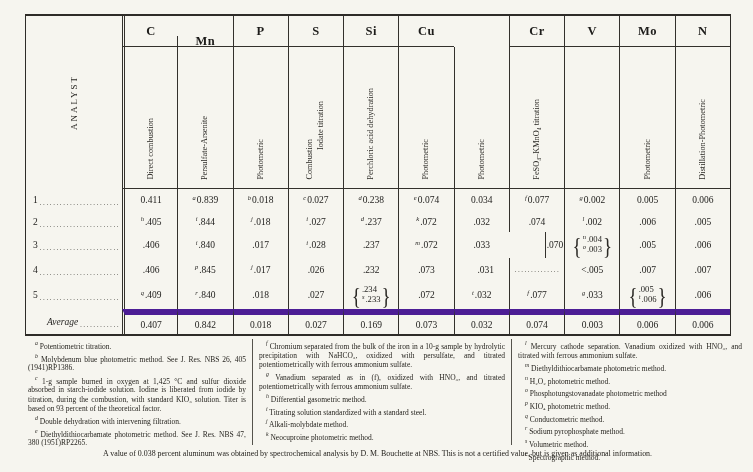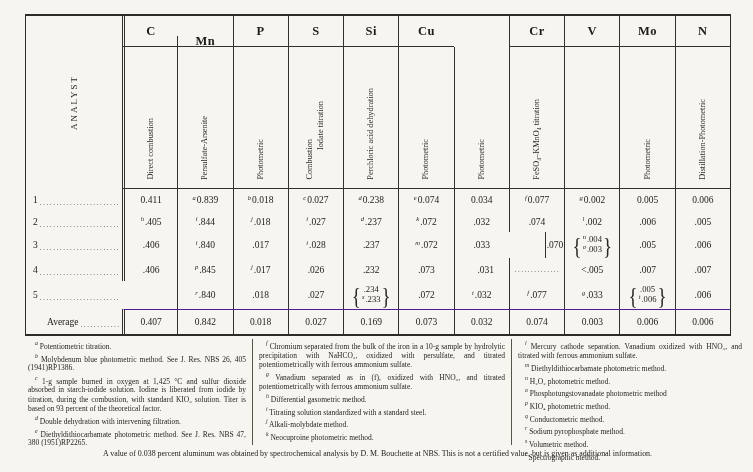--- a/index.html
+++ b/index.html
@@ -22,24 +22,24 @@
   .bL{border-left:1px solid #33312c;}
   .dbl{border-left:3px double #33312c;}
   .analyst-head{grid-column:1;grid-row:1 / span 2;}
   .vtext{writing-mode:vertical-rl;transform:rotate(180deg);white-space:nowrap;}
   .analyst-label{font-size:9px;letter-spacing:2px;color:#2a2824;}
   .sym{font-weight:bold;font-size:12.5px;border-bottom:1px solid #33312c;letter-spacing:.5px;}
   .method{align-items:flex-end;padding-bottom:8px;border-bottom:1px solid #33312c;gap:1px;}
   .method .vtext{font-size:8.3px;line-height:10px;color:#2a2824;}
   .method .ml1{margin-bottom:30px;}
   .val{font-size:9.5px;position:relative;}
-  .avg{border-top:1px solid #4c1d95;font-size:9.5px;}
+  .avg{border-top:6px solid #4c1d95;font-size:9.5px;}
   .sup{font-size:6.5px;font-style:italic;position:relative;top:-3px;margin-right:1px;}
   .stack{display:flex;flex-direction:column;justify-content:center;}
-  .sline{display:flex;align-items:center;justify-content:center;font-size:8.6px;line-height:9.6px;}
+  .sline{display:flex;align-items:center;font-size:8.6px;line-height:9.6px;}
   .brace{font-size:19px;font-weight:300;transform:scaleY(1.25);color:#2c2a26;margin:0 1px;line-height:1;}
   .dotfill{max-width:82%;overflow:hidden;white-space:nowrap;font-size:7px;letter-spacing:1.5px;color:#4a4842;}
   .rowlab{justify-content:flex-start;padding-left:7px;font-size:9.5px;}
   .rowlab .dots{flex:1;overflow:hidden;white-space:nowrap;font-size:7px;letter-spacing:1.6px;color:#45433e;transform:translateY(2.5px);margin:0 2px;}
   .avglab{padding-left:21px;}
   
   .fnwrap{
     position:absolute;left:28px;top:339px;width:714px;height:106px;
     display:flex;align-items:stretch;
   }
@@ -280,20 +280,24 @@
     <div class="cell val bL" style="grid-area: 6 / 11;">
       <span class="v">.007</span>
     </div>
     <div class="cell val bL" style="grid-area: 6 / 12;">
       <span class="v">.007</span>
     </div>
     <div class="cell rowlab" style="grid-area: 7 / 1;">
       <span class="lab">5</span>
       <span class="dots">..........................................................................................</span>
     </div>
+    <div class="cell val dbl" style="grid-area: 7 / 2;">
+      <span class="sup">q</span>
+      <span class="v">.409</span>
+    </div>
     <div class="cell val bL" style="grid-area: 7 / 3;">
       <span class="sup">r</span>
       <span class="v">.840</span>
     </div>
     <div class="cell val bL" style="grid-area: 7 / 4;">
       <span class="v">.018</span>
     </div>
     <div class="cell val bL" style="grid-area: 7 / 5;">
       <span class="v">.027</span>
     </div>
@@ -334,21 +338,21 @@
         <span class="sline">
           <span class="sup">t</span>
           <span class="v">.006</span>
         </span>
       </span>
       <span class="brace">}</span>
     </div>
     <div class="cell val bL" style="grid-area: 7 / 12;">
       <span class="v">.006</span>
     </div>
-    <div class="cell rowlab avglab" style="grid-area: 8 / 1;">
+    <div class="cell rowlab avglab" style="grid-area: 8 / 1; font-style: italic;">
       <span class="lab">Average</span>
       <span class="dots">..........................................................................................</span>
     </div>
     <div class="cell val dbl avg" style="grid-area: 8 / 2;">
       <span class="v">0.407</span>
     </div>
     <div class="cell val bL avg" style="grid-area: 8 / 3;">
       <span class="v">0.842</span>
     </div>
     <div class="cell val bL avg" style="grid-area: 8 / 4;">

